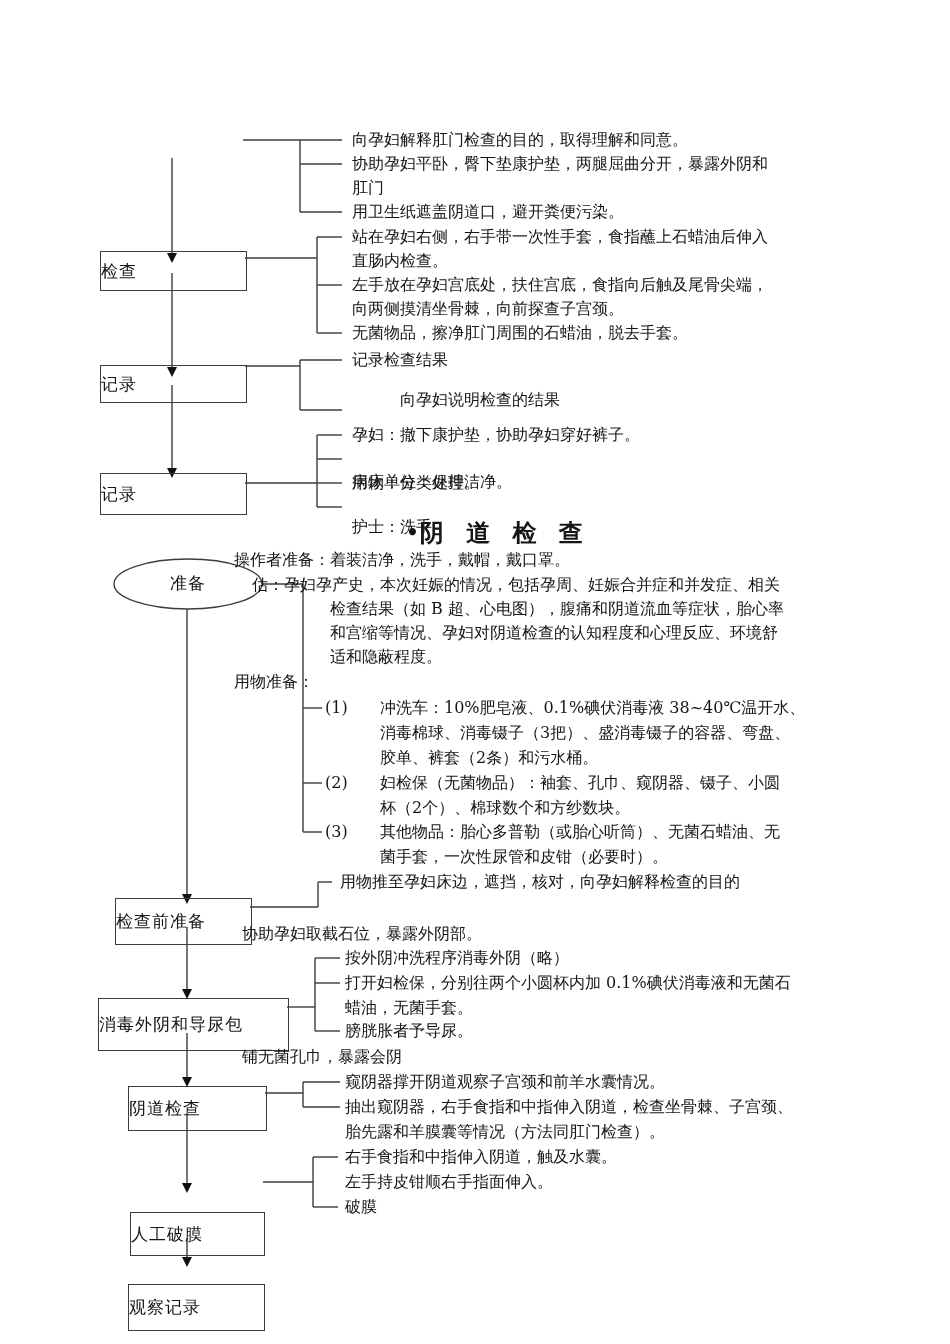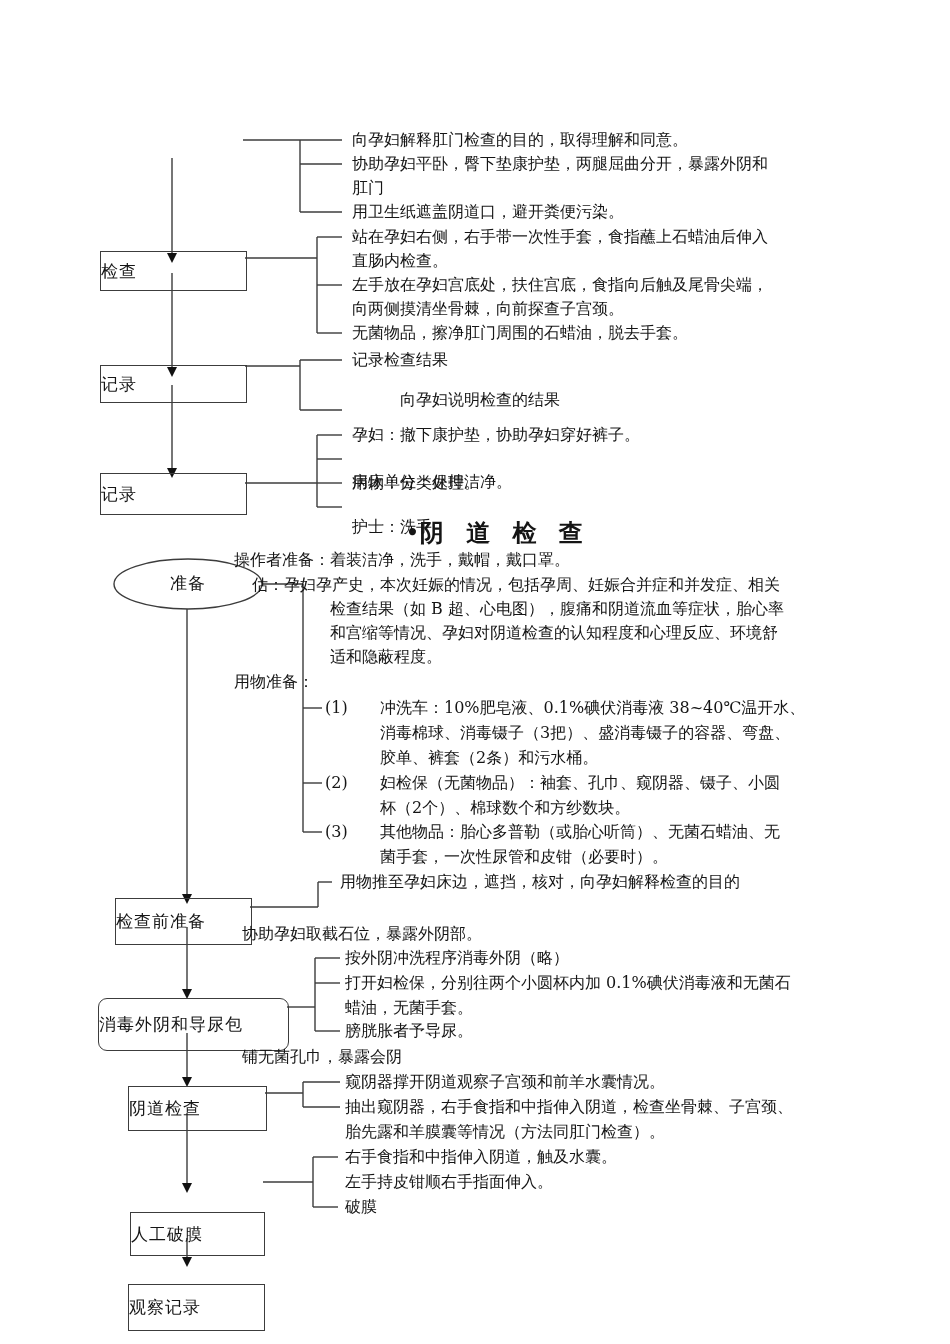--- a/index.html
+++ b/index.html
@@ -122,21 +122,21 @@
   <div class="box" style="left:100px;top:349px;width:145px;height:36px;">
       <span>记录</span>
     </div>
   <div class="box" style="left:100px;top:457px;width:145px;height:40px;">
       <span>记录</span>
     </div>
   <div class="ellipse-label" style="left:148px;top:572px;width:80px;">准备</div>
   <div class="box" style="left:115px;top:882px;width:135px;height:45px;">
       <span>检查前准备</span>
     </div>
-  <div class="box" style="left:98px;top:982px;width:189px;height:51px;border-radius:9px;">
+  <div class="box" style="left:98px;top:982px;width:189px;height:51px;">
       <span>消毒外阴和导尿包</span>
     </div>
   <div class="box" style="left:128px;top:1070px;width:137px;height:43px;">
       <span>阴道检查</span>
     </div>
   <div class="box" style="left:128px;top:1268px;width:135px;height:45px;">
       <span>观察记录</span>
     </div>
   <div class="box" style="left:130px;top:1196px;width:133px;height:42px;">
       <span>人工破膜</span>

